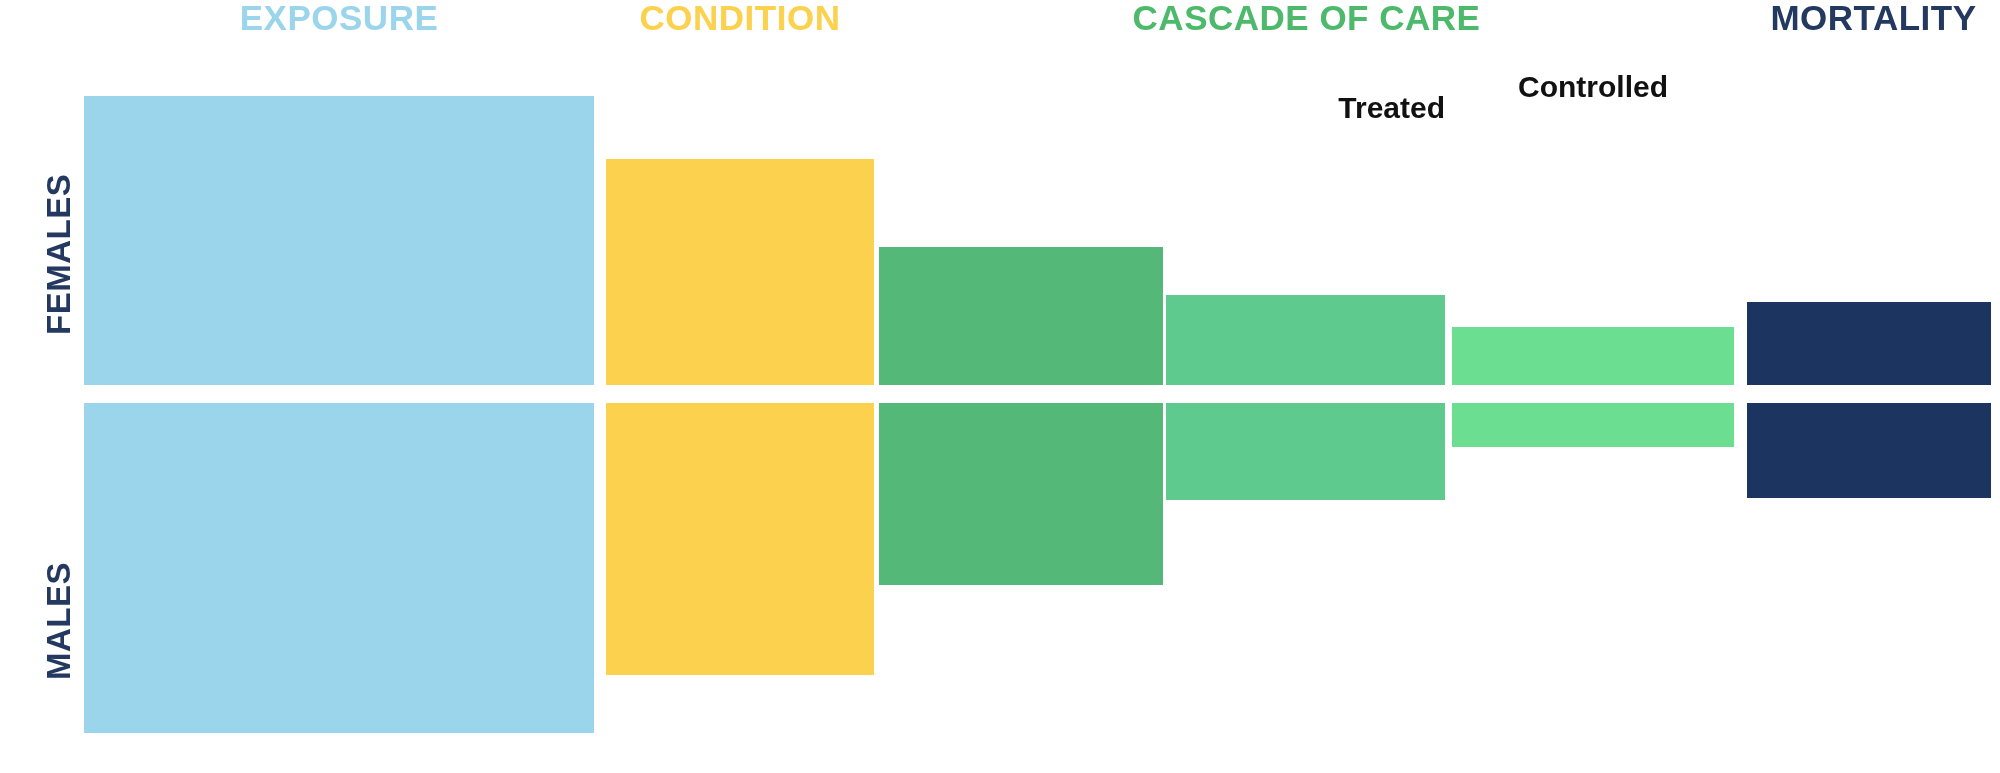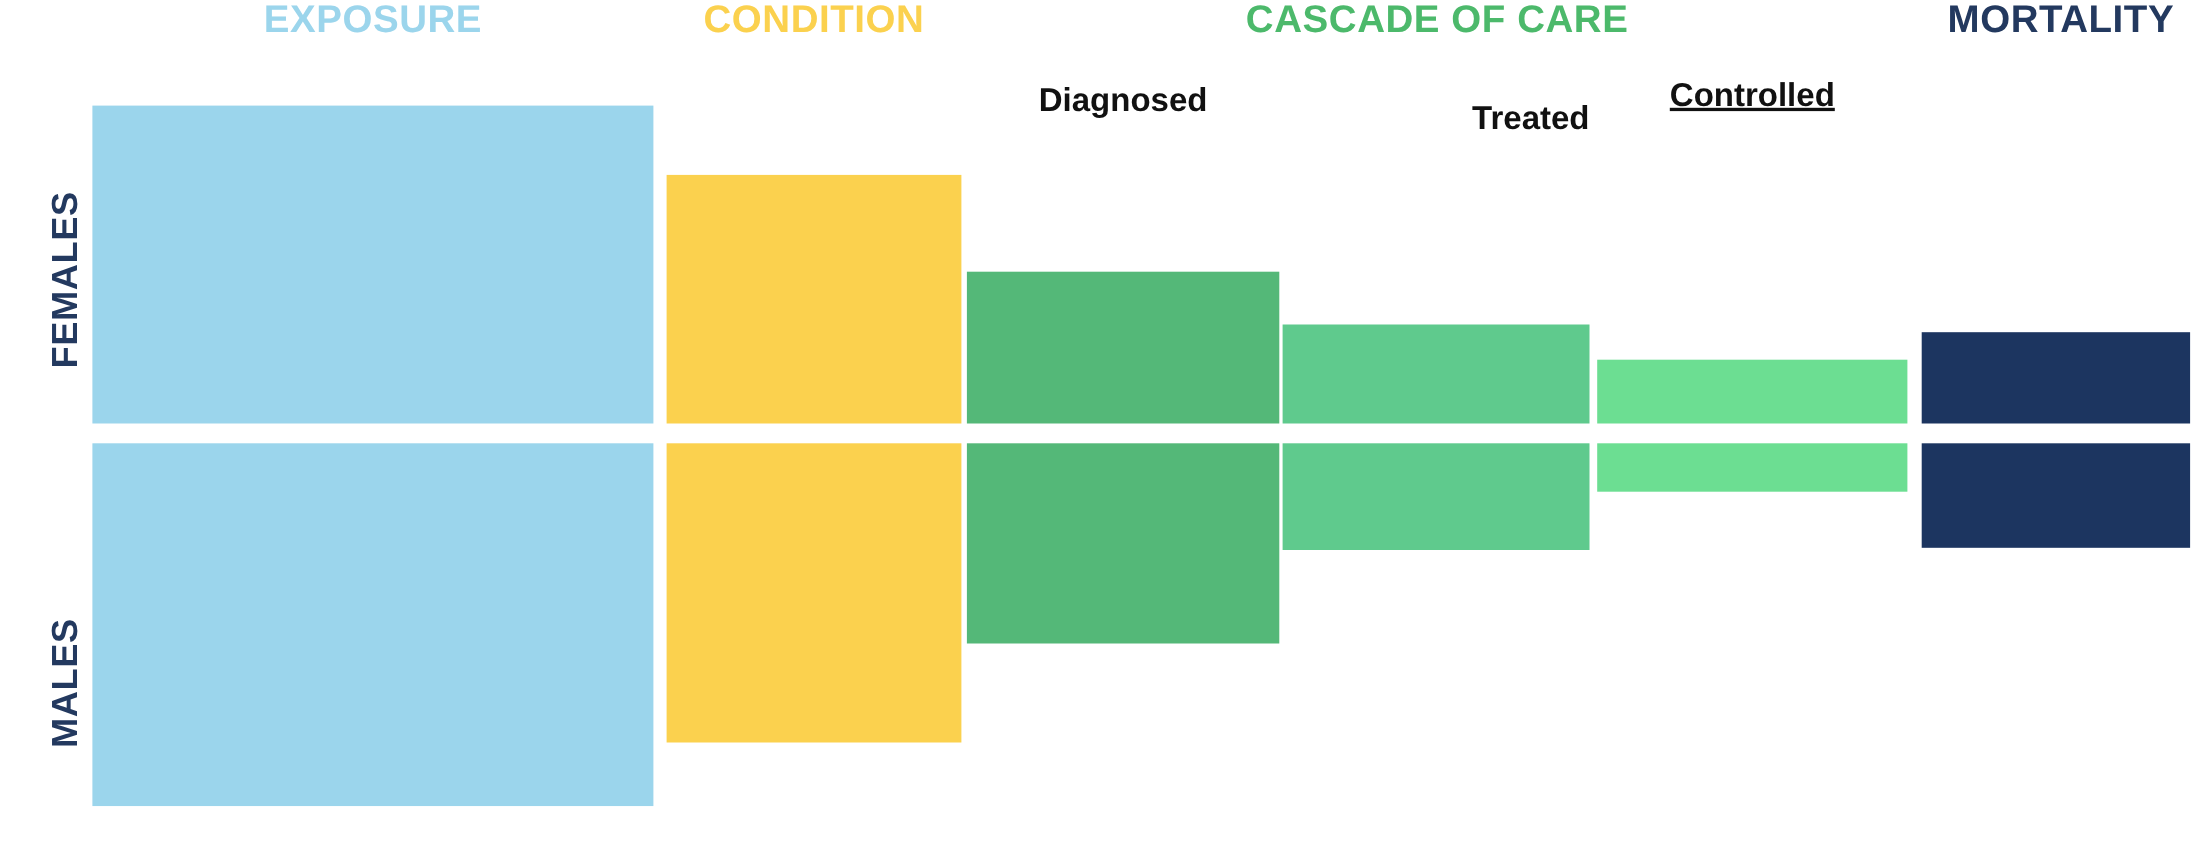--- a/index.html
+++ b/index.html
@@ -40,21 +40,21 @@
     font-weight: bold;
     font-size: 30px;
     line-height: 34px;
     color: #111111;
     white-space: nowrap;
     text-align: center;
     user-select: none;
   }
   .substage-label.diagnosed  { left: 879px;  width: 284px; top: 75px; }
   .substage-label.treated    { left: 1166px; width: 279px; top: 91px; text-align: right; }
-  .substage-label.controlled { left: 1452px; width: 282px; top: 70px; text-decoration: underline; }
+  .substage-label.controlled { left: 1452px; width: 282px; top: 70px; }
 
   
   .row-label {
     position: absolute;
     font-weight: bold;
     font-size: 33px;
     letter-spacing: 0.5px;
     color: #23395F;
     white-space: nowrap;
     transform-origin: 0 0;
@@ -73,21 +73,20 @@
 </head>
 <body>
 
 <div id="root">
 
   <div class="stage-header exposure" style="color: rgb(155, 213, 236);">EXPOSURE</div>
   <div class="stage-header condition" style="color: rgb(251, 209, 78);">CONDITION</div>
   <div class="stage-header cascade" style="color: rgb(76, 185, 107);">CASCADE OF CARE</div>
   <div class="stage-header mortality" style="color: rgb(35, 57, 95);">MORTALITY</div>
 
-  <div class="substage-label diagnosed">Diagnosed</div>
   <div class="substage-label treated">Treated</div>
   <div class="substage-label controlled">Controlled</div>
 
   <div class="row-label females">FEMALES</div>
   <div class="row-label males">MALES</div>
 
   <div>
     <div class="bar" style="left: 84px; top: 96px; width: 510px; height: 289px; background: rgb(155, 213, 236);"></div>
     <div class="bar" style="left: 606px; top: 159px; width: 268px; height: 226px; background: rgb(251, 209, 78);"></div>
     <div class="bar" style="left: 879px; top: 247px; width: 284px; height: 138px; background: rgb(84, 184, 120);"></div>

